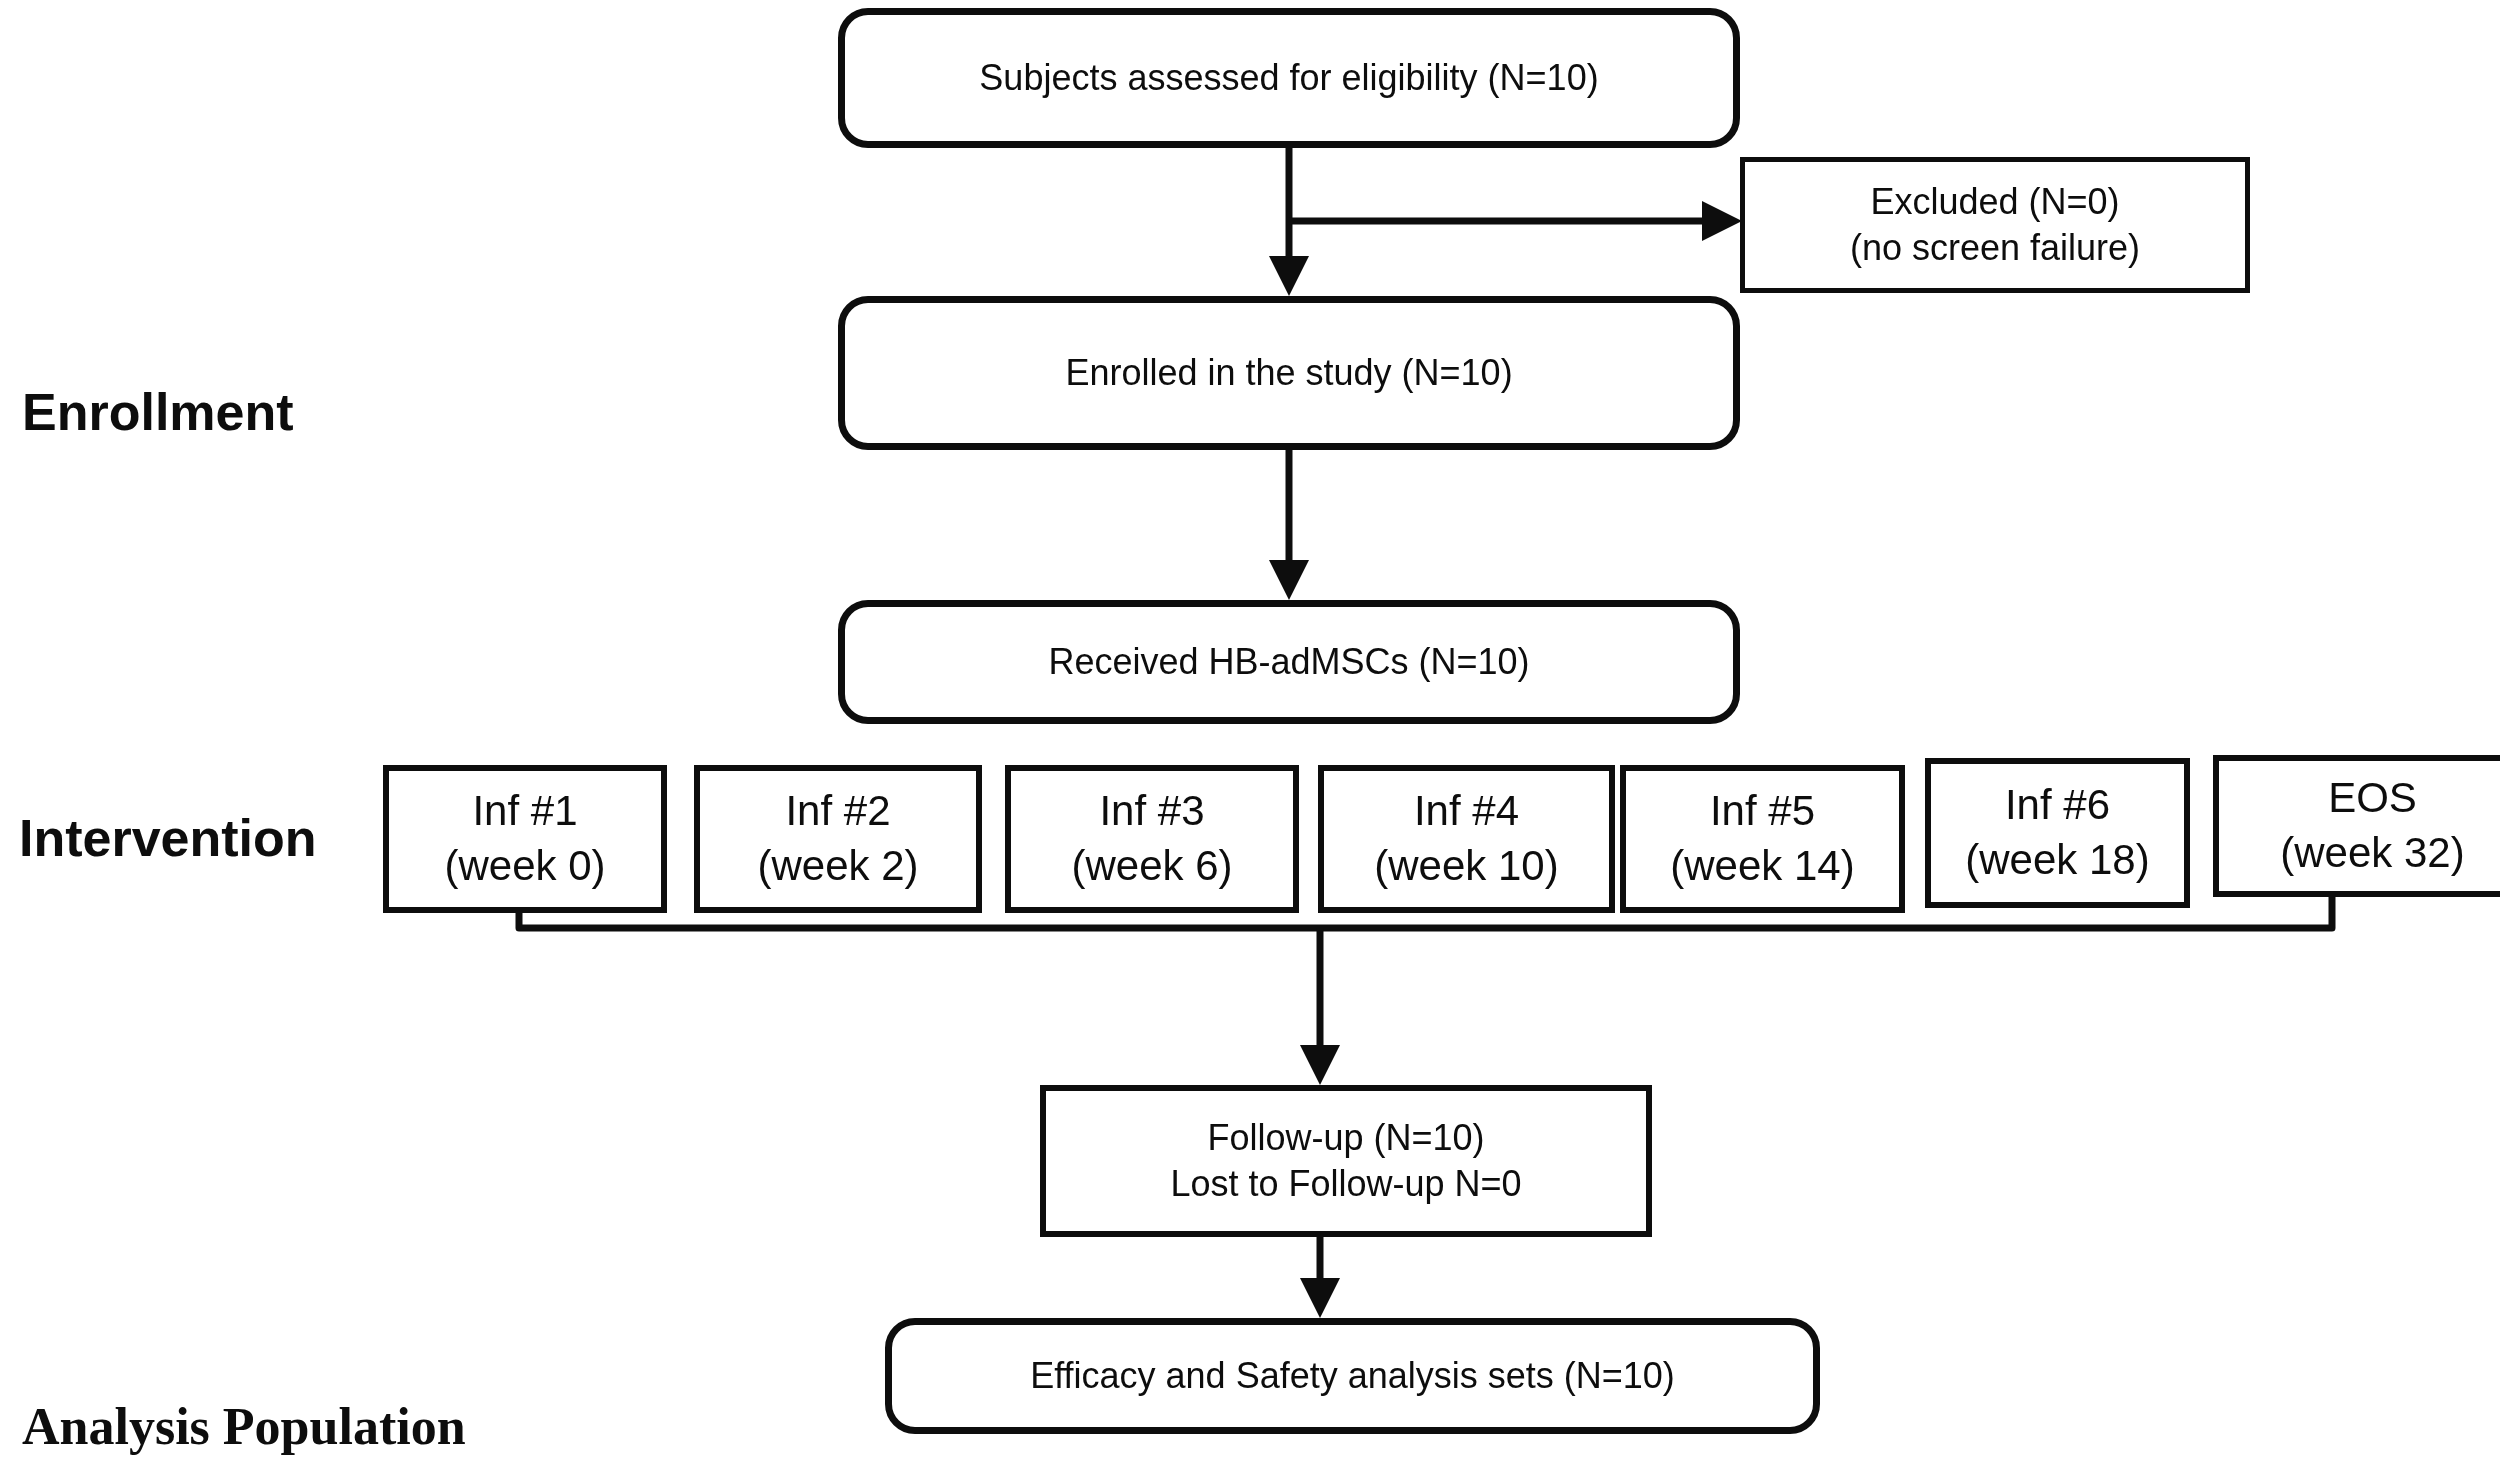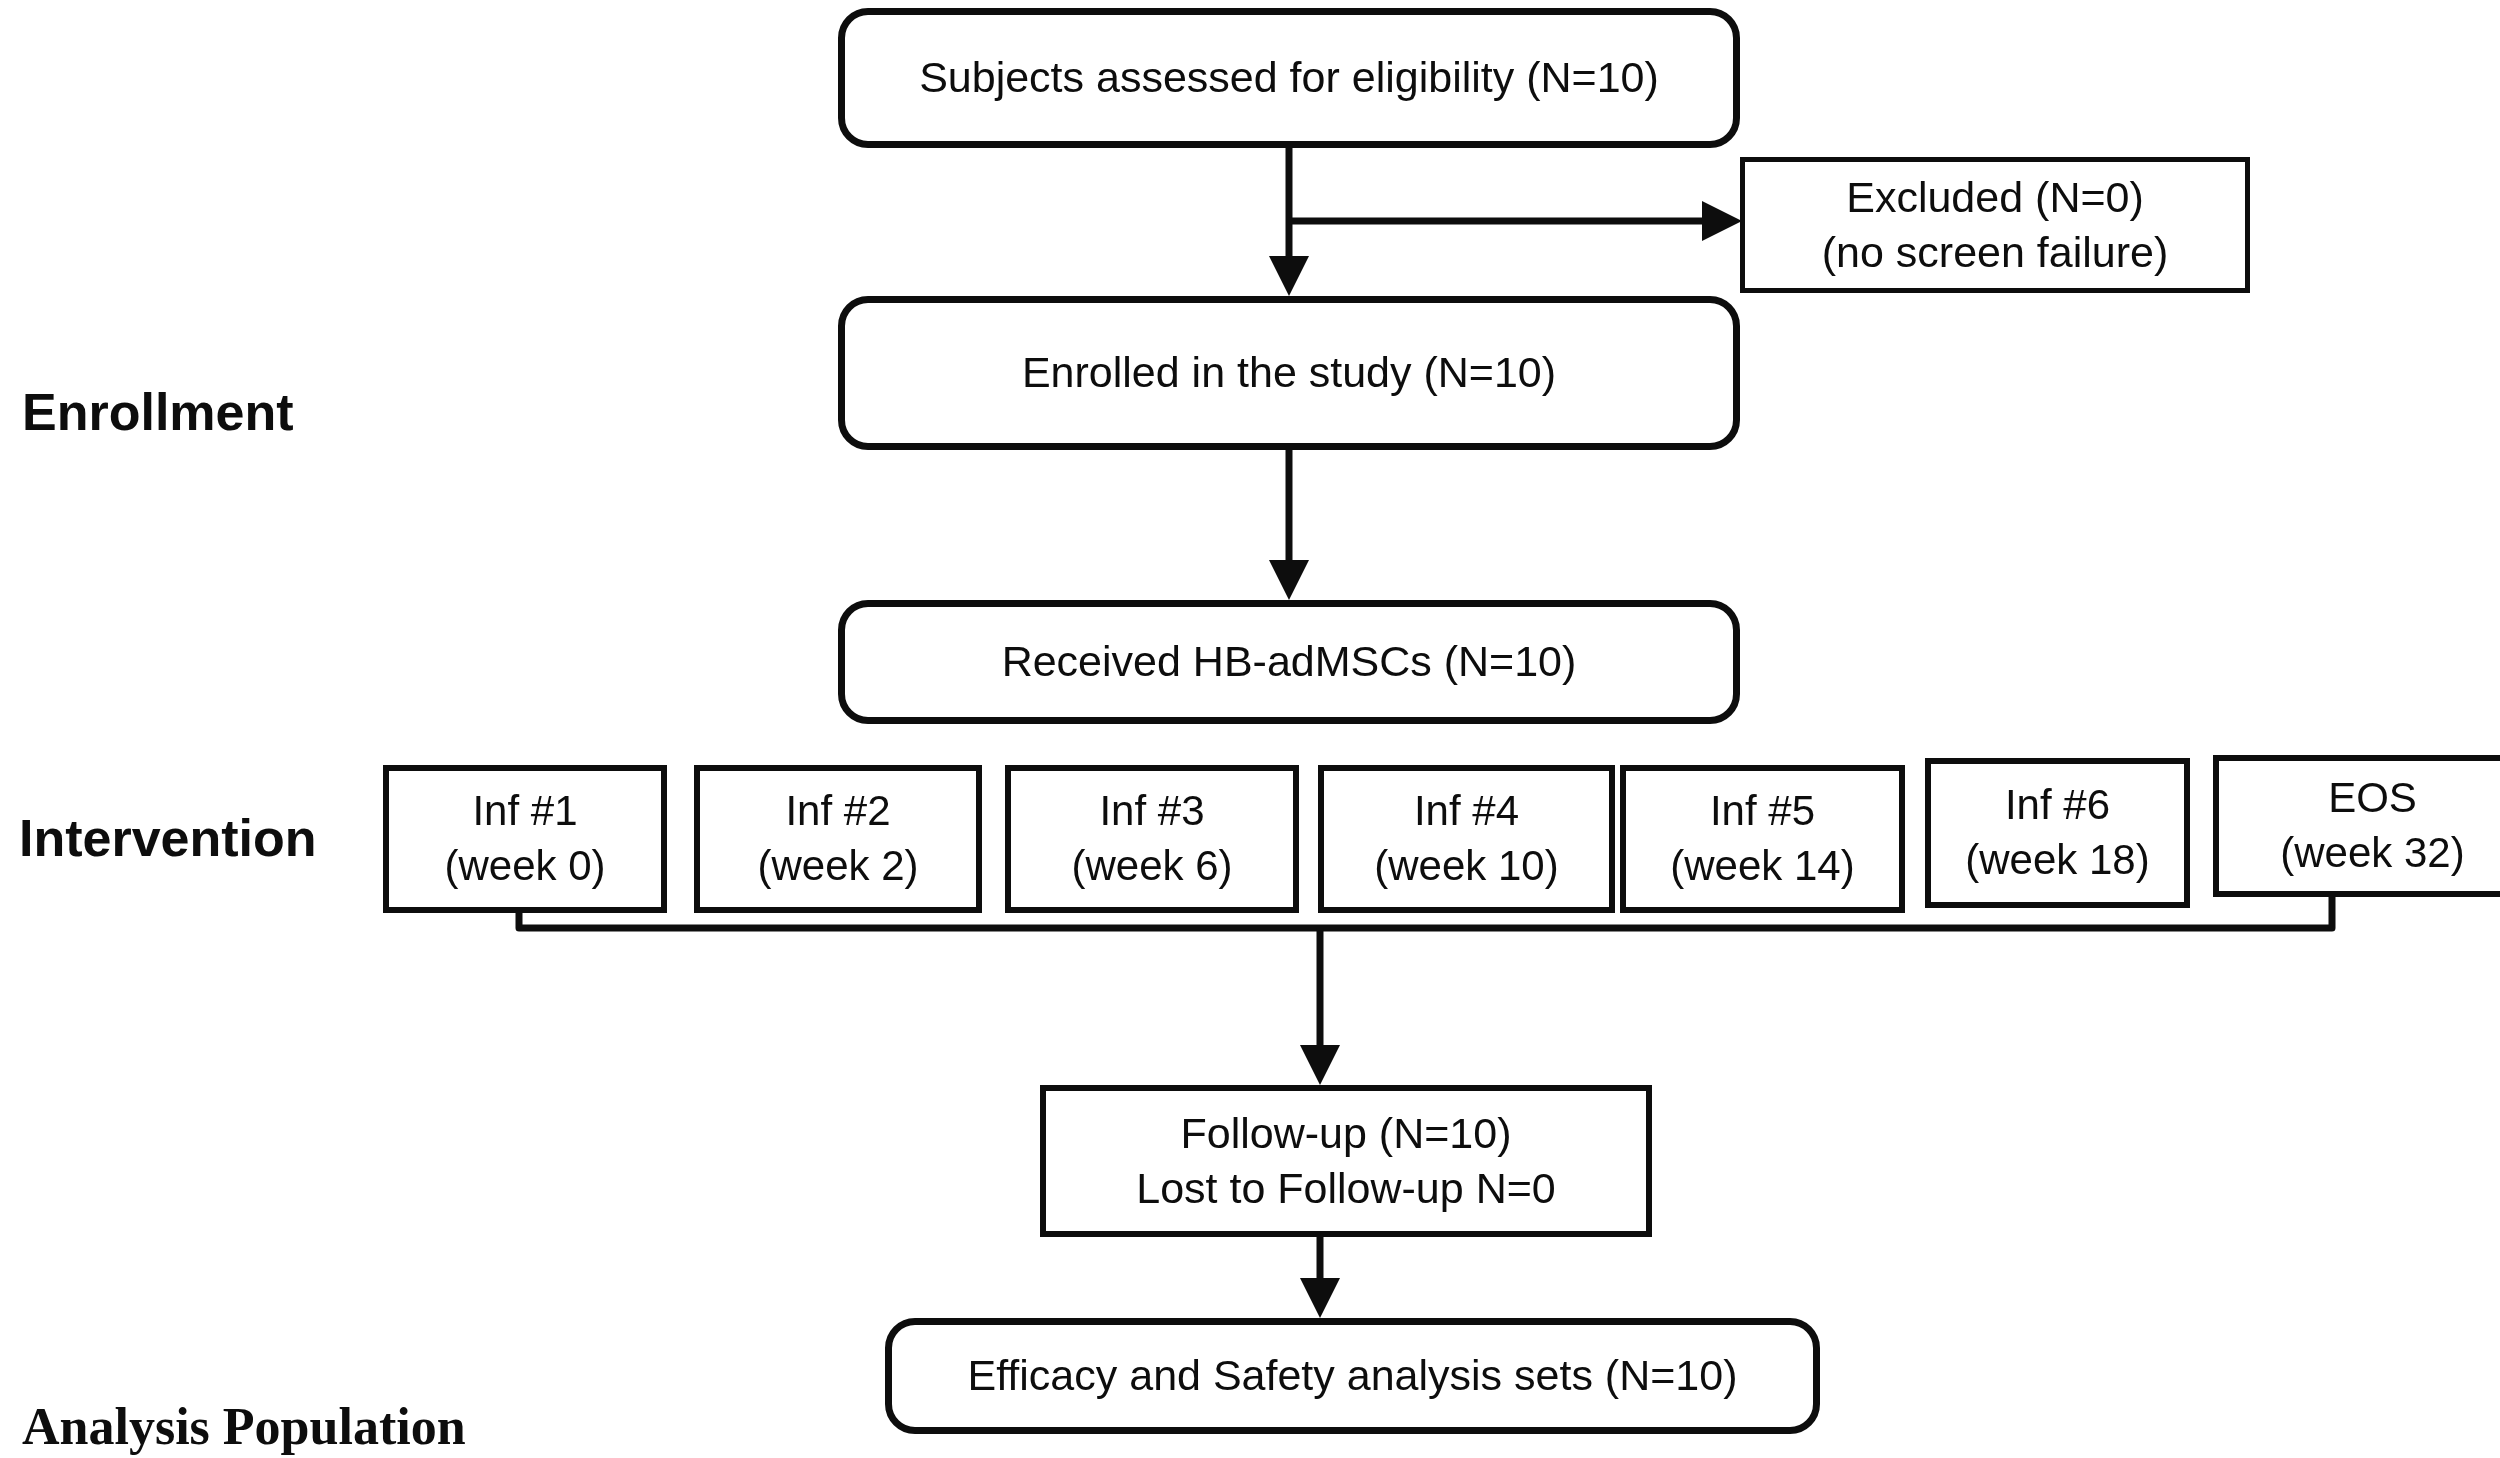--- a/index.html
+++ b/index.html
@@ -26,21 +26,21 @@
   .node {
     position: absolute;
     box-sizing: border-box;
     background: #ffffff;
     border: 6px solid #0d0d0d;
     display: flex;
     flex-direction: column;
     align-items: center;
     justify-content: center;
     text-align: center;
-    font-size: 43px;
+    font-size: 36px;
     line-height: 1.28;
     color: #0d0d0d;
     z-index: 2;
   }
   .node.rounded {
     border-width: 7px;
     border-radius: 30px;
   }
   .node.thin {
     border-width: 5px;

